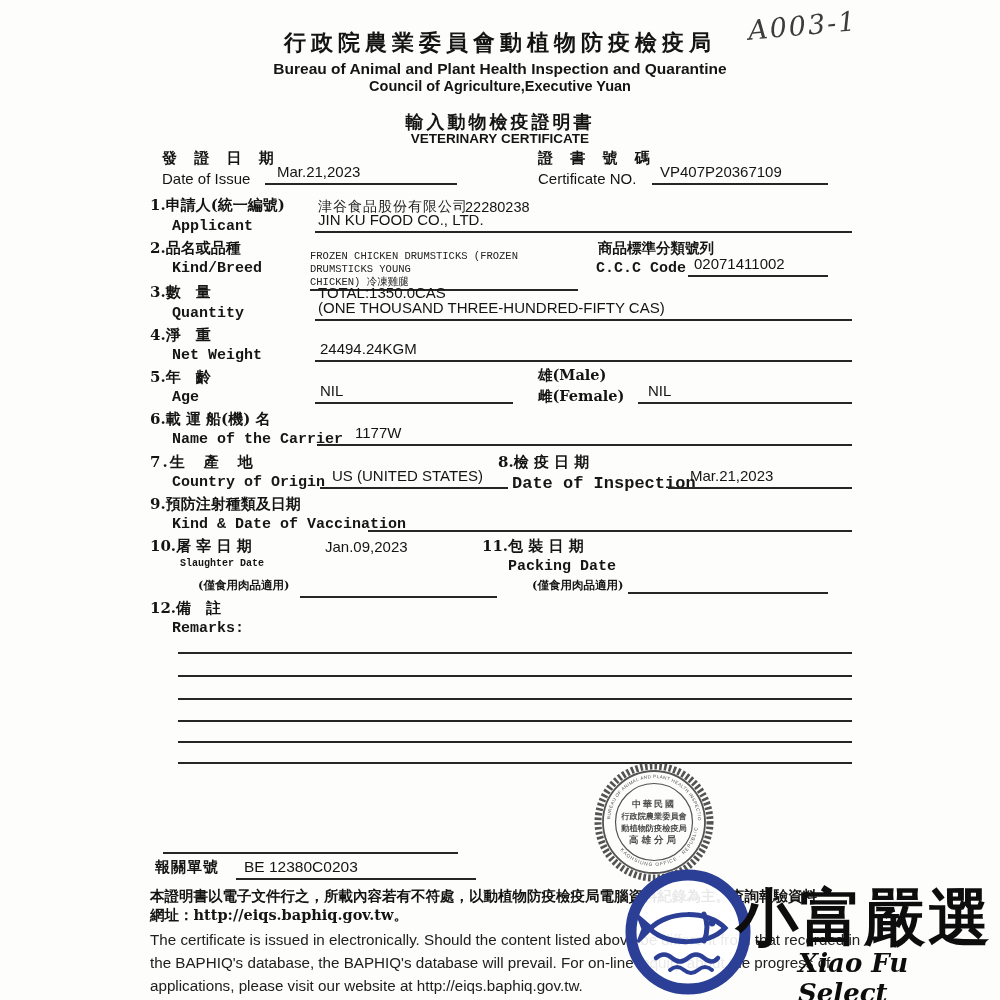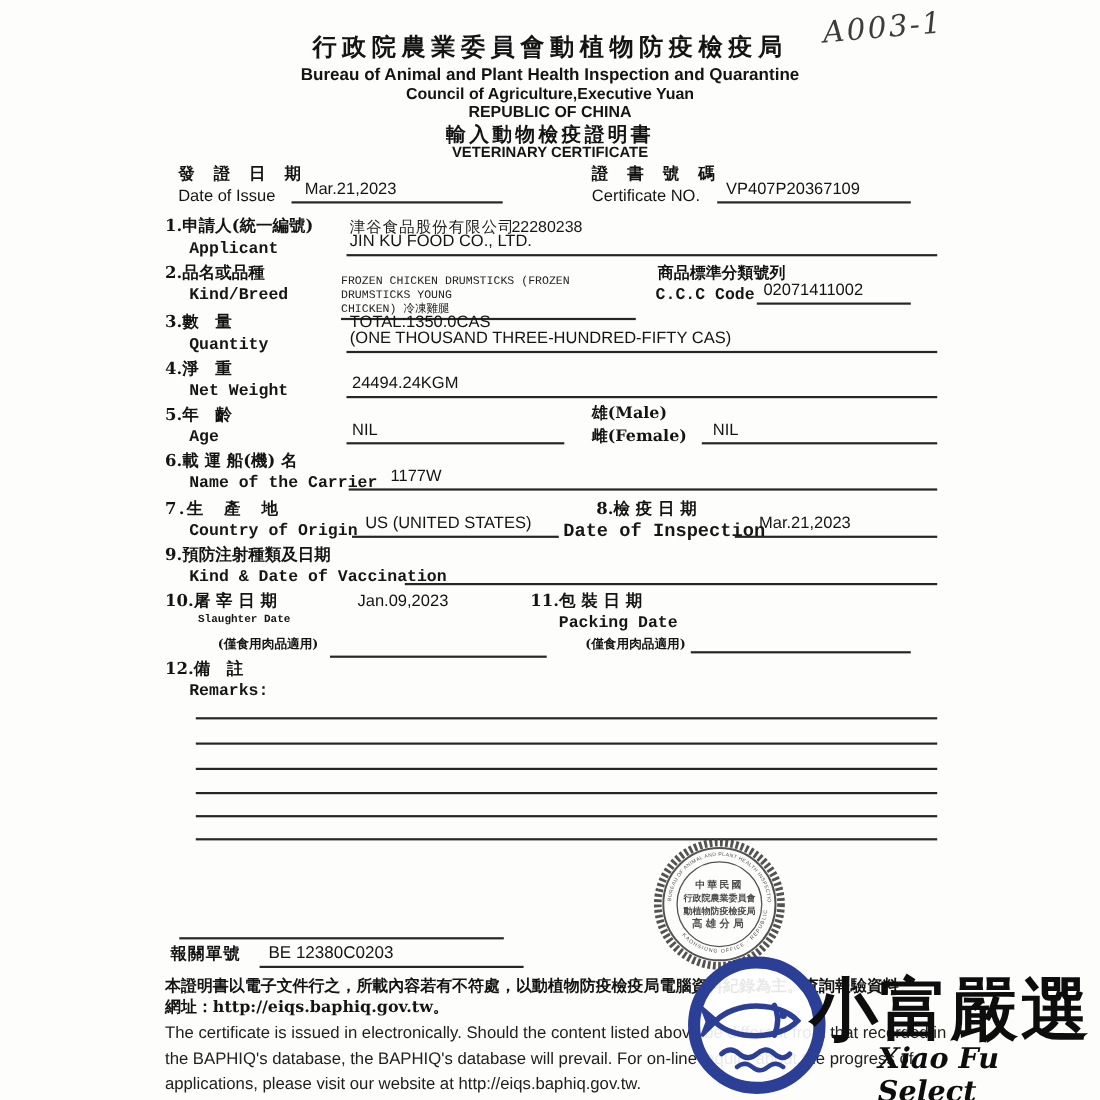--- a/index.html
+++ b/index.html
@@ -23,21 +23,20 @@
 </head>
 <body>
 
 <div id="doc">
 
   <div class="abs note" style="left:748px;top:10px;">A003-1</div>
 
   <div class="abs ctr zh" style="top:28px;font-size:22px;letter-spacing:5px;">行政院農業委員會動植物防疫檢疫局</div>
   <div class="abs ctr sans bold" style="top:60px;font-size:15.5px;">Bureau of Animal and Plant Health Inspection and Quarantine</div>
   <div class="abs ctr sans bold" style="top:78px;font-size:14.5px;">Council of Agriculture,Executive Yuan</div>
-  <div class="abs ctr sans bold" style="top:94px;font-size:14.5px;">REPUBLIC OF CHINA</div>
   <div class="abs ctr zh" style="top:110px;font-size:18px;letter-spacing:3px;">輸入動物檢疫證明書</div>
   <div class="abs ctr sans bold" style="top:131px;font-size:13.5px;">VETERINARY CERTIFICATE</div>
 
   <div class="abs zh" style="left:162px;top:149px;font-size:15px;letter-spacing:6px;">發 證 日 期</div>
   <div class="abs sans" style="left:162px;top:170px;font-size:15px;">Date of Issue</div>
   <div class="abs fill sans" style="left:265px;top:163px;width:192px;padding-left:12px;">Mar.21,2023</div>
 
   <div class="abs zh" style="left:538px;top:149px;font-size:15px;letter-spacing:6px;">證 書 號 碼</div>
   <div class="abs sans" style="left:538px;top:170px;font-size:15px;">Certificate NO.</div>
   <div class="abs fill sans" style="left:652px;top:163px;width:176px;padding-left:8px;">VP407P20367109</div>
@@ -73,21 +72,21 @@
   <div class="abs mono" style="left:172px;top:389px;font-size:15px;">Age</div>
   <div class="abs fill sans" style="left:315px;top:382px;width:198px;padding-left:5px;">NIL</div>
   <div class="abs zh" style="left:538px;top:387px;font-size:14.5px;">雌(Female)</div>
   <div class="abs fill sans" style="left:638px;top:382px;width:214px;padding-left:10px;">NIL</div>
 
   <div class="abs zh" style="left:150px;top:410px;font-size:15px;">6.載 運 船(機) 名</div>
   <div class="abs mono" style="left:172px;top:431px;font-size:15px;text-align:right;">Name of the Carrier</div>
   <div class="abs fill sans" style="left:317px;top:424px;width:535px;padding-left:38px;">1177W</div>
 
   <div class="abs zh" style="left:150px;top:453px;font-size:15px;letter-spacing:2px;">7.生　產　地</div>
-  <div class="abs zh" style="left:498px;top:453px;font-size:15px;margin-left:44px;">8.檢 疫 日 期</div>
+  <div class="abs zh" style="left:498px;top:453px;font-size:15px;">8.檢 疫 日 期</div>
   <div class="abs mono" style="left:172px;top:474px;font-size:15px;">Country of Origin</div>
   <div class="abs fill sans" style="left:320px;top:467px;width:188px;padding-left:12px;">US (UNITED STATES)</div>
   <div class="abs mono" style="left:512px;top:474px;font-size:17px;">Date of Inspection</div>
   <div class="abs fill sans" style="left:668px;top:467px;width:184px;padding-left:22px;">Mar.21,2023</div>
 
   <div class="abs zh" style="left:150px;top:495px;font-size:15px;">9.預防注射種類及日期</div>
   <div class="abs mono" style="left:172px;top:516px;font-size:15px;">Kind &amp; Date of Vaccination</div>
   <div class="abs fill sans" style="left:368px;top:510px;width:484px;"></div>
 
   <div class="abs zh" style="left:150px;top:537px;font-size:15px;">10.屠 宰 日 期</div>

